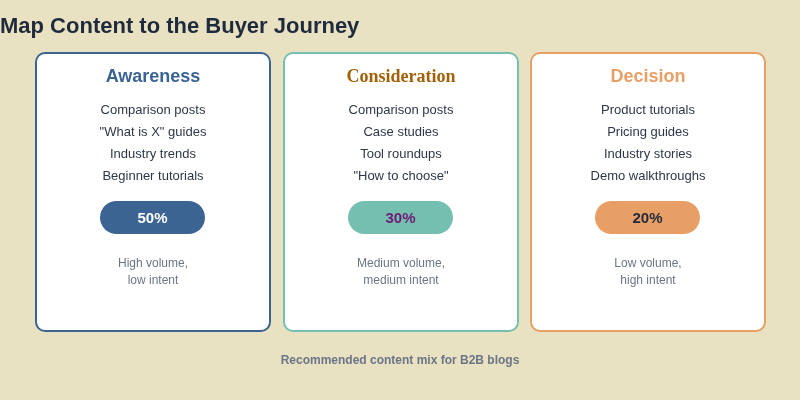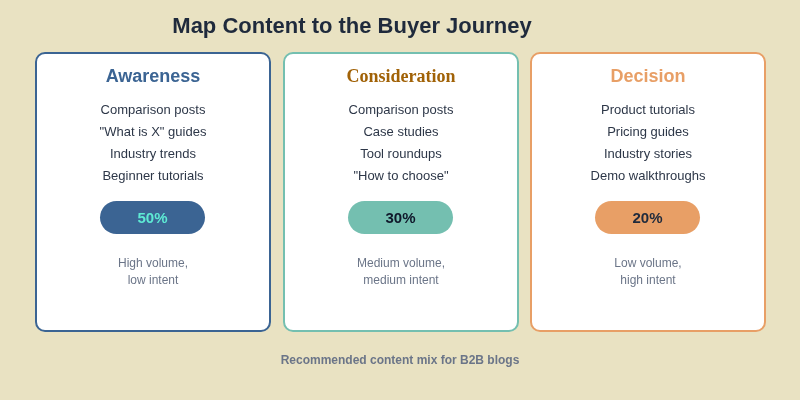--- a/index.html
+++ b/index.html
@@ -5,21 +5,21 @@
     html, body { margin: 0; padding: 0; }
     body {
       width: 800px; height: 400px;
       background: #e9e2c2;
       font-family: "Liberation Sans", sans-serif;
       position: relative;
       overflow: hidden;
     }
     .title {
       position: absolute; left: 0; top: 13px; width: 704px;
-      text-align: center;
+      text-align: left;
       font-size: 22px; font-weight: bold;
       color: #1f2a3c;
     }
     .card {
       position: absolute; top: 52px;
       width: 232px; height: 276px;
       background: #ffffff;
       border: 2px solid #1d4ed8;
       border-radius: 10px;
       text-align: center;
@@ -58,36 +58,36 @@
 <div class="title">Map Content to the Buyer Journey</div>
 
 <div class="card" style="left: 35px; border-color: rgb(59, 100, 147);">
   <div class="card-title" style="color: rgb(59, 100, 147);">Awareness</div>
   <div class="items">
     <div class="item">Comparison posts</div>
     <div class="item">"What is X" guides</div>
     <div class="item">Industry trends</div>
     <div class="item">Beginner tutorials</div>
   </div>
-  <div class="badge" style="background: rgb(59, 100, 147); color: #5eead4;">50%</div>
+  <div class="badge" style="background: rgb(59, 100, 147); color: #ffffff;">50%</div>
   <div class="note">
     <div>High volume,</div>
     <div>low intent</div>
   </div>
 </div>
 
 <div class="card" style="left: 283px; border-color: rgb(116, 191, 176);">
   <div class="card-title" style="color: #a16207; font-family: Liberation Serif, serif;">Consideration</div>
   <div class="items">
     <div class="item">Comparison posts</div>
     <div class="item">Case studies</div>
     <div class="item">Tool roundups</div>
     <div class="item">"How to choose"</div>
   </div>
-  <div class="badge" style="background: rgb(116, 191, 176); color: #0f172a;">30%</div>
+  <div class="badge" style="background: rgb(116, 191, 176); color: #701a75;">30%</div>
   <div class="note">
     <div>Medium volume,</div>
     <div>medium intent</div>
   </div>
 </div>
 
 <div class="card" style="left: 530px; border-color: rgb(232, 159, 102);">
   <div class="card-title" style="color: rgb(232, 159, 102);">Decision</div>
   <div class="items">
     <div class="item">Product tutorials</div>

